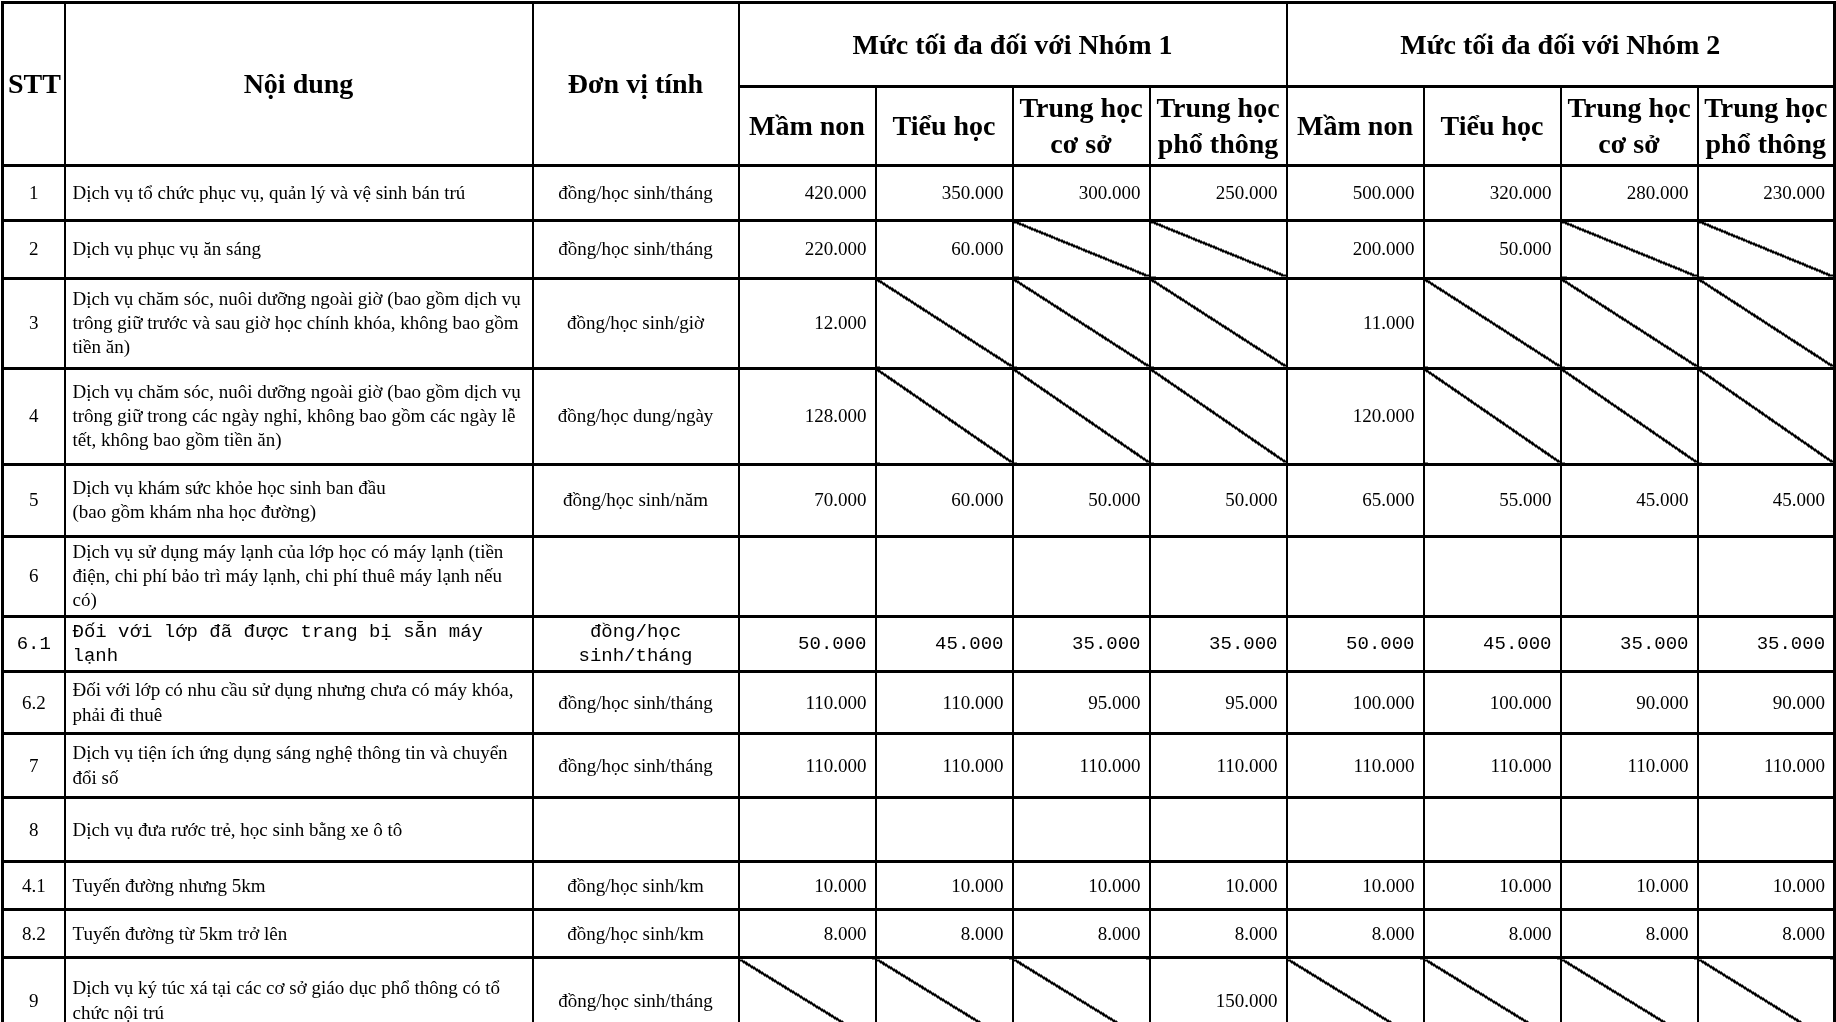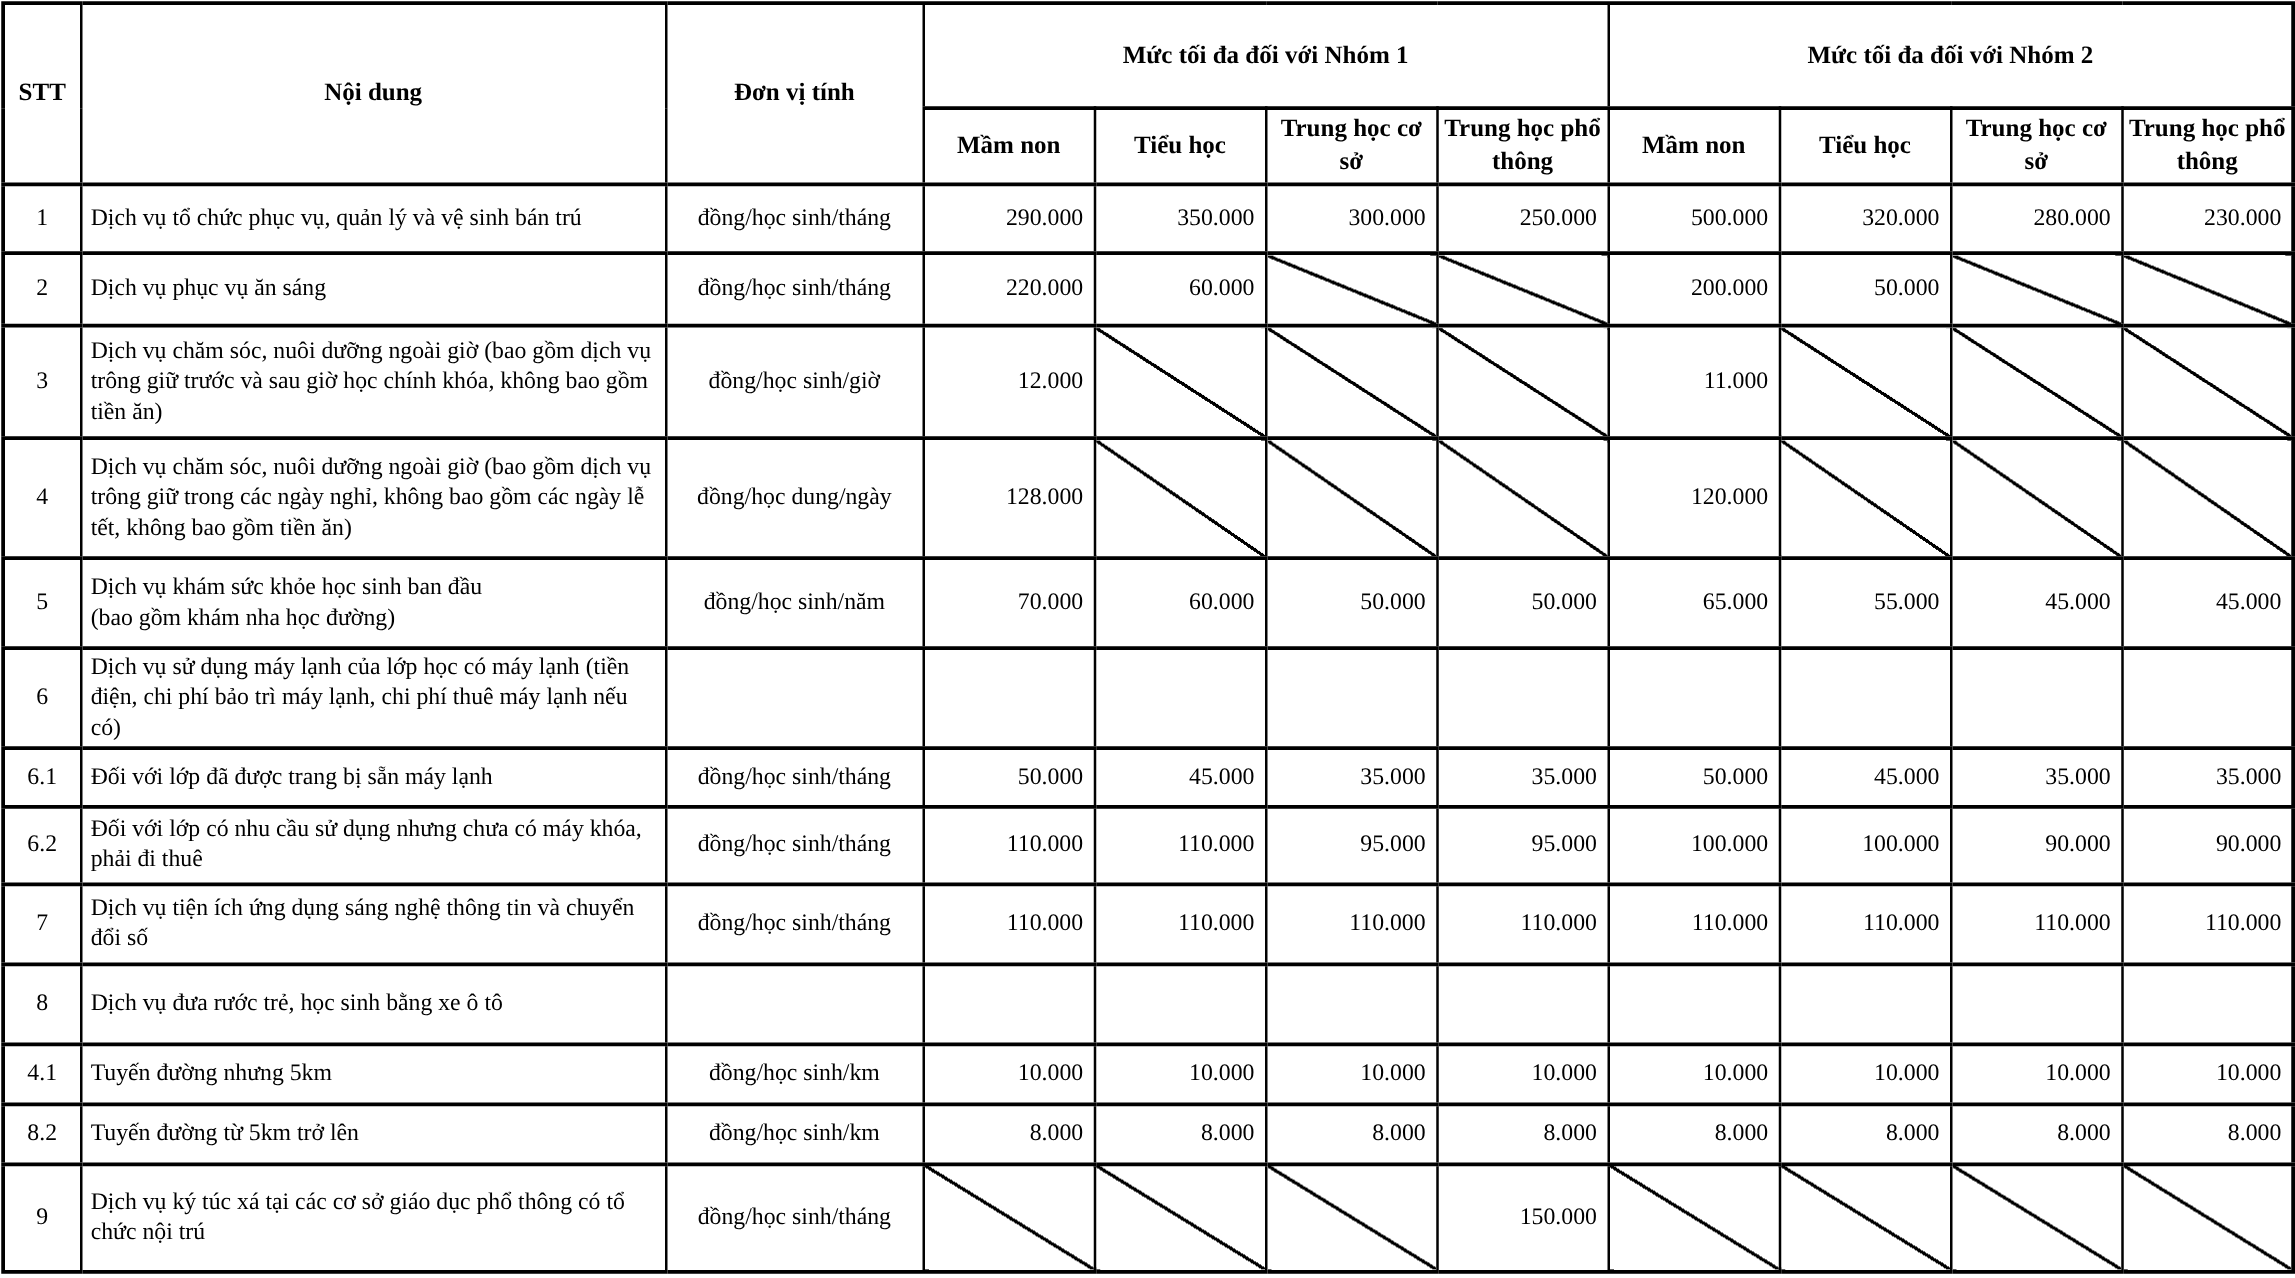--- a/index.html
+++ b/index.html
@@ -30,21 +30,21 @@
     box-sizing: border-box;
     overflow: hidden;
     vertical-align: middle;
     font-size: 19px;
     line-height: 1.28;
     padding: 2px 6px;
   }
   .fee-table th {
     font-weight: bold;
     text-align: center;
-    font-size: 20px;
+    font-size: 28px;
     padding: 2px 4px;
   }
   td.stt { text-align: center; }
   td.content {
     text-align: left;
     padding-left: 7px;
     padding-right: 7px;
     white-space: pre-line;
   }
   td.unit { text-align: center; }
@@ -99,21 +99,21 @@
         <th>Tiểu học</th>
         <th>Trung học cơ sở</th>
         <th>Trung học phổ thông</th>
       </tr>
     </thead>
     <tbody id="fee-table-body">
         <tr style="height: 55px;">
           <td class="stt">1</td>
           <td class="content">Dịch vụ tổ chức phục vụ, quản lý và vệ sinh bán trú</td>
           <td class="unit">đồng/học sinh/tháng</td>
-          <td class="val">290.000</td>
+          <td class="val">420.000</td>
           <td class="val">350.000</td>
           <td class="val">300.000</td>
           <td class="val">250.000</td>
           <td class="val">500.000</td>
           <td class="val">320.000</td>
           <td class="val">280.000</td>
           <td class="val">230.000</td>
         </tr>
         <tr style="height: 58px;">
           <td class="stt">2</td>
@@ -174,21 +174,21 @@
           <td class="unit"></td>
           <td class="val"></td>
           <td class="val"></td>
           <td class="val"></td>
           <td class="val"></td>
           <td class="val"></td>
           <td class="val"></td>
           <td class="val"></td>
           <td class="val"></td>
         </tr>
-        <tr style="height: 47px;">
+        <tr style="height: 47px; font-family: Liberation Mono, monospace;">
           <td class="stt">6.1</td>
           <td class="content">Đối với lớp đã được trang bị sẵn máy lạnh</td>
           <td class="unit">đồng/học sinh/tháng</td>
           <td class="val">50.000</td>
           <td class="val">45.000</td>
           <td class="val">35.000</td>
           <td class="val">35.000</td>
           <td class="val">50.000</td>
           <td class="val">45.000</td>
           <td class="val">35.000</td>

